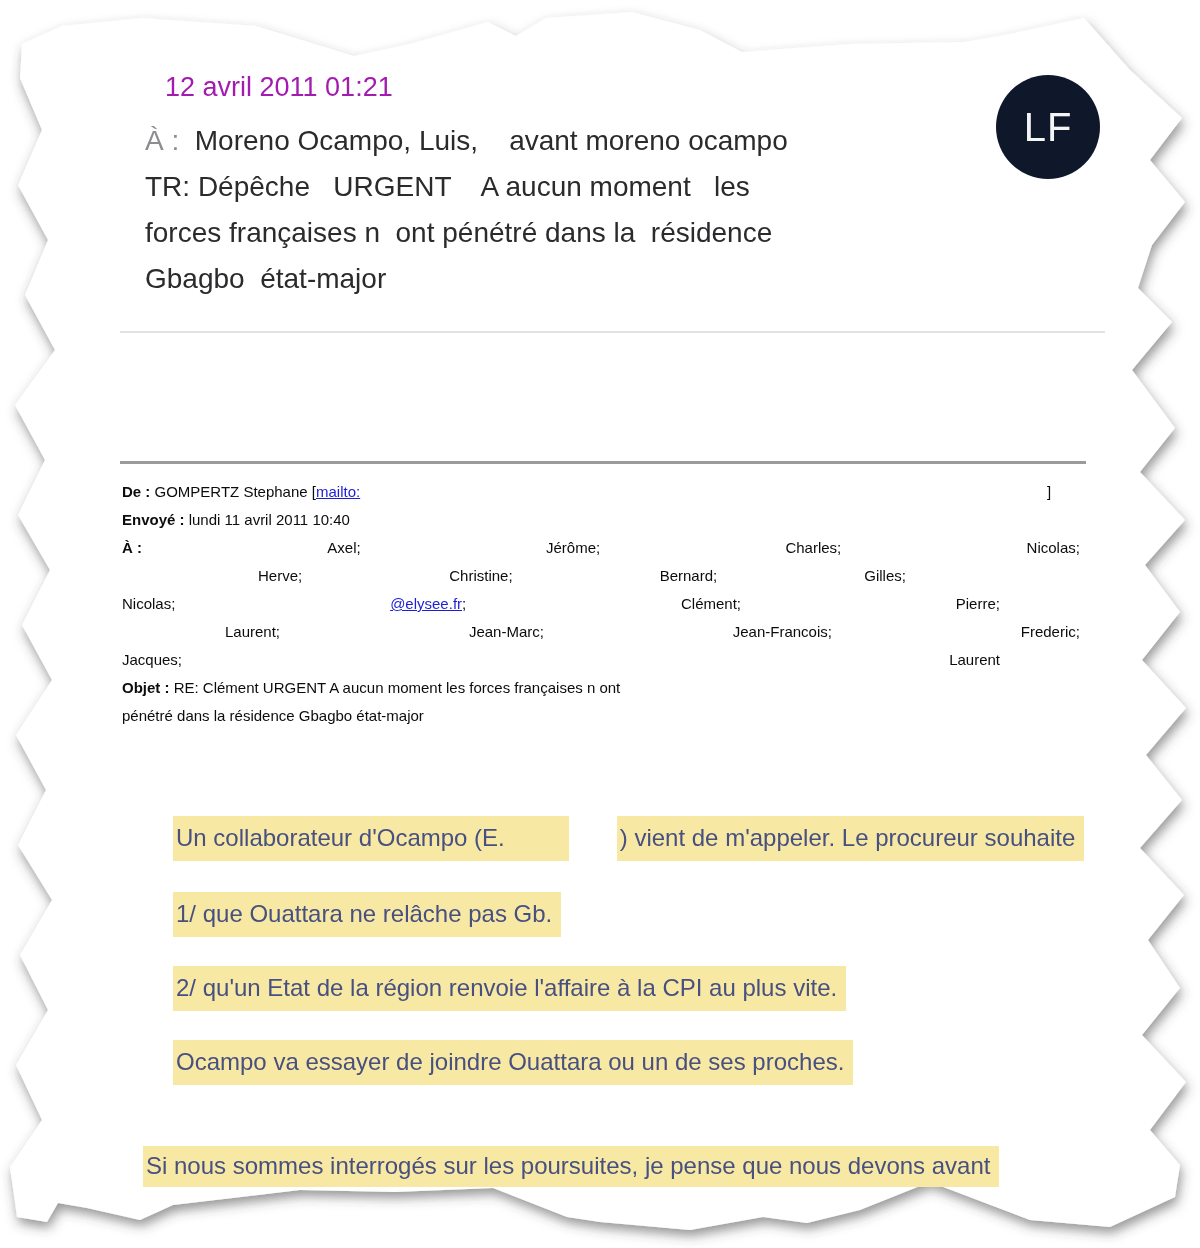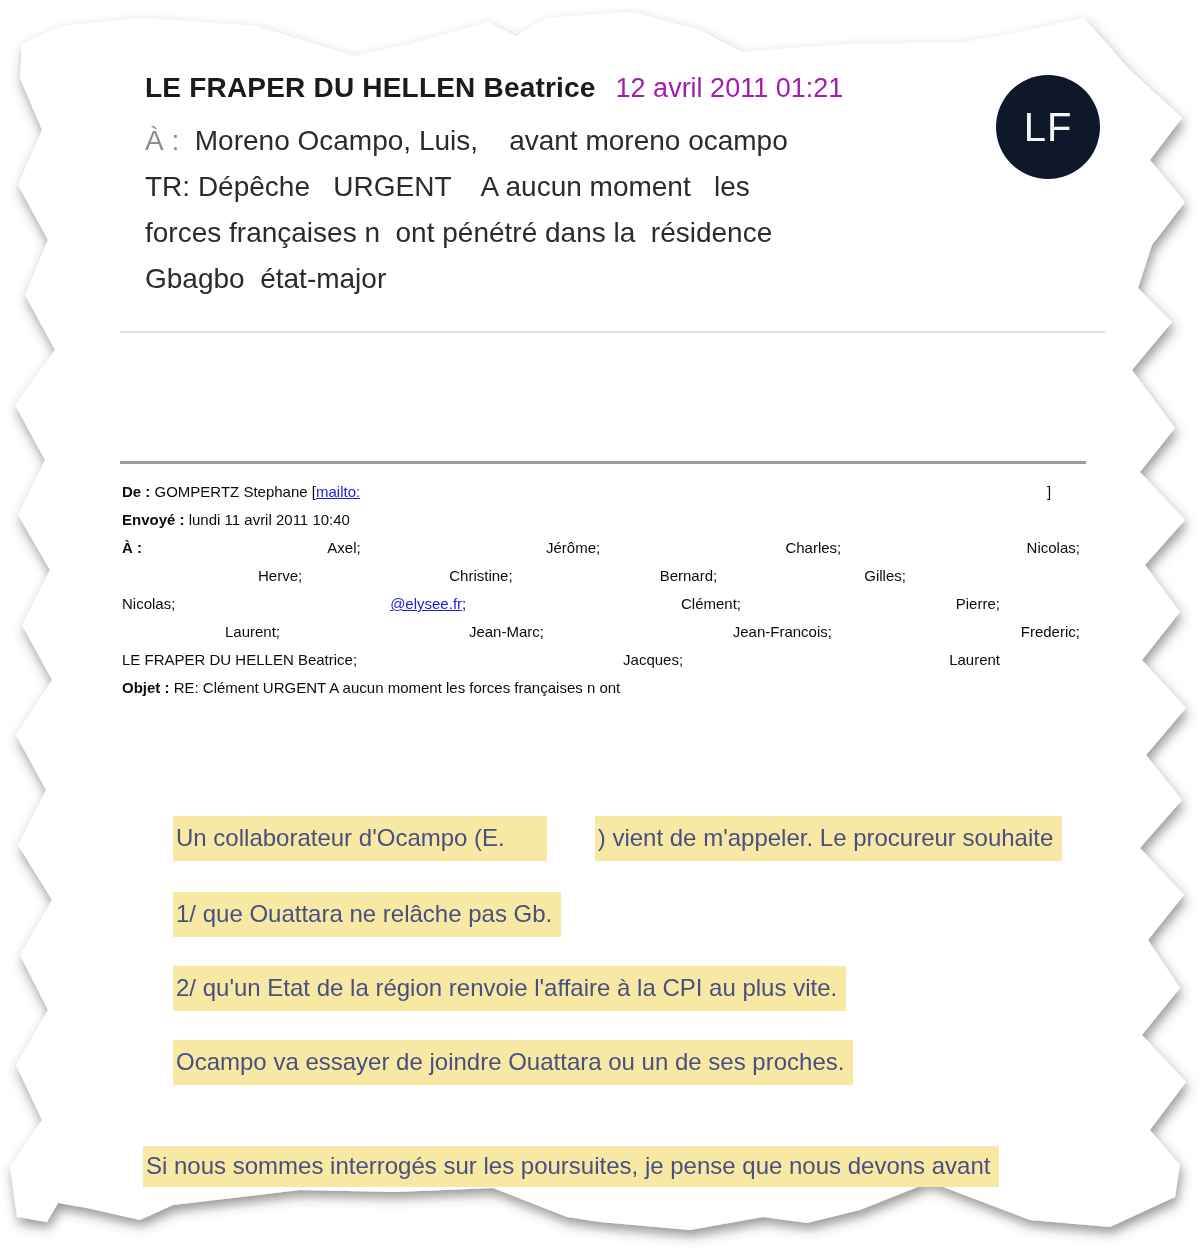--- a/index.html
+++ b/index.html
@@ -30,21 +30,21 @@
   .flexrow{display:flex;justify-content:space-between;white-space:pre;}
   .r2{margin-left:136px;width:648px;}
   .r3{width:878px;}
   .r4{margin-left:103px;width:855px;}
   .r5{width:878px;}
   .objet{white-space:pre-wrap;}
 
   
   .body-p{position:absolute;left:133px;font-size:24px;color:#475081;white-space:pre;}
   .hl{background:#f7e8a3;padding:8px 9px 9px 3px;display:inline-block;}
-  .hl-pad{padding-right:42px;}
+  .hl-pad{padding-right:64px;}
   .gap{display:inline-block;width:48px;}
   .p5line{display:block;margin:10px;}
   .p5line .hl{padding:6px 9px 7px 3px;}
 </style>
 </head>
 <body>
 
 <div class="stage">
 
   <svg class="torn" width="1200" height="1248" viewBox="0 0 1200 1248">
@@ -61,21 +61,20 @@
       1180,1165 1175,1197 1110,1227 1030,1220 930,1182 860,1210 807,1223 763,1217 690,1230
       600,1222 567,1217 493,1188 395,1192 300,1190 173,1205 140,1220 87,1208 58,1203 47,1222
       17,1217 10,1167 42,1120 16,1065 48,1010 20,955 52,900 18,845 46,790 16,735 52,680
       22,625 50,570 18,515 45,460 15,405 55,350 25,295 48,240 18,185 42,130 20,78"></polygon>
   </svg>
 
   <div class="content">
 
     <div class="hdr">
       <div class="hdr-row1">
-        <span class="hdr-name">LE FRAPER DU HELLEN Beatrice</span>
         <span class="hdr-date">12 avril 2011 01:21</span>
       </div>
       <div class="hdr-line"><span class="hdr-to-label">À : </span><span> Moreno Ocampo, Luis,    avant moreno ocampo</span></div>
       <div class="hdr-line">TR: Dépêche   URGENT    A aucun moment   les</div>
       <div class="hdr-line">forces françaises n  ont pénétré dans la  résidence</div>
       <div class="hdr-line">Gbagbo  état-major</div>
     </div>
 
     <div class="avatar">
       <span>LF</span>
@@ -107,26 +106,25 @@
         <span>Clément;</span>
         <span>Pierre;</span>
       </div>
       <div class="flexrow r4">
         <span>Laurent;</span>
         <span>Jean-Marc;</span>
         <span>Jean-Francois;</span>
         <span>Frederic;</span>
       </div>
       <div class="flexrow r5">
-        <span>LE FRAPER DU HELLEN Beatrice;</span>
         <span>Jacques;</span>
         <span>Laurent</span>
       </div>
 
-      <div class="objet"><b>Objet : </b><span>RE: Clément URGENT A aucun moment les forces françaises n ont</span><br></div>
+      <div class="objet"><b>Objet : </b><span>RE: Clément URGENT A aucun moment les forces françaises n ont</span><br><span>pénétré dans la résidence Gbagbo état-major</span></div>
     </div>
 
     <div class="body-p" style="top:788px;">
       <span class="hl hl-pad">Un collaborateur d'Ocampo (E.</span><span class="gap"></span><span class="hl">) vient de m'appeler. Le procureur souhaite</span>
     </div>
     <div class="body-p" style="top:864px;">
       <span class="hl">1/ que Ouattara ne relâche pas Gb.</span>
     </div>
     <div class="body-p" style="top:938px;">
       <span class="hl">2/ qu'un Etat de la région renvoie l'affaire à la CPI au plus vite.</span>

